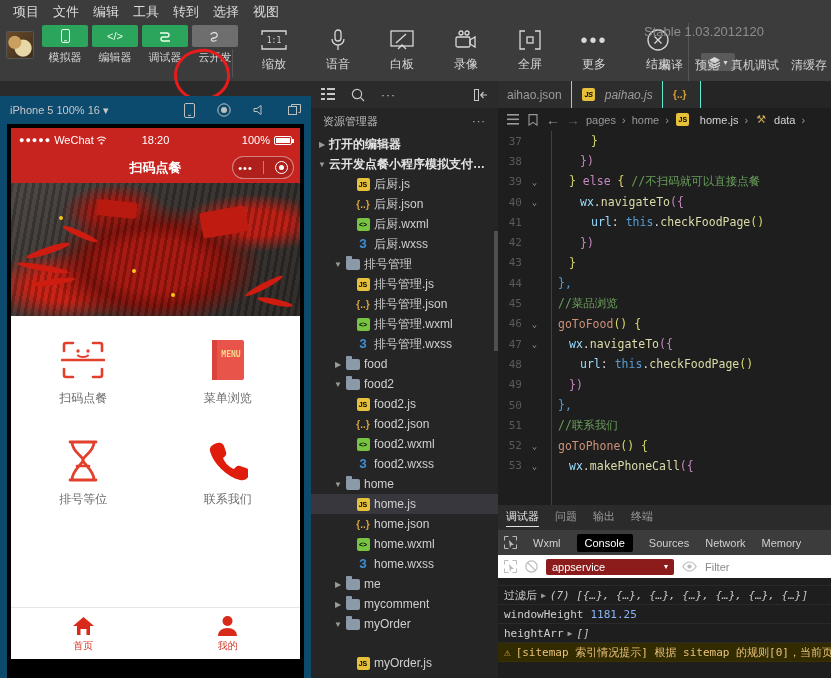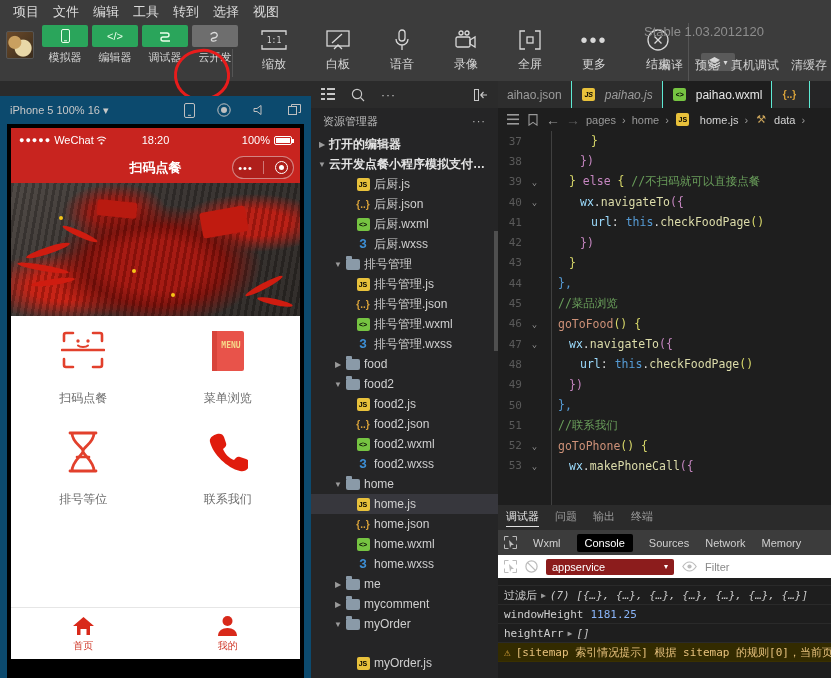--- a/index.html
+++ b/index.html
@@ -98,21 +98,21 @@
             radial-gradient(ellipse at 36% 22%, #9b160e 0 9%, transparent 20%),
             linear-gradient(135deg,#4a4440 0%,#37322f 40%,#2b2724 100%);
   }
   .hero:before{content:"";position:absolute;inset:0;
     background:repeating-linear-gradient(100deg,rgba(0,0,0,.18) 0 3px,rgba(255,255,255,.03) 3px 7px);}
   .hero .chili{position:absolute;background:#cf1c10;border-radius:50%;}
   .hero .dot{position:absolute;width:4px;height:4px;background:#f5c518;border-radius:50%;}
   .grid { height:216px; display:flex; flex-wrap:wrap; background:#fff; padding-top:14px; }
   .cell { width:50%; height:100px; display:flex; flex-direction:column;
           align-items:center; justify-content:flex-start; cursor:pointer; }
-  .cell .ci { height:60px; display:flex; justify-content:center; }
+  .cell .ci { height:60px; display:flex; align-items:center; justify-content:center; }
   .cell .cl { font-size:12px; color:#6b6b6b; }
   .tabbar { position:absolute; left:0; bottom:0; width:289px; height:52px; background:#fff;
             border-top:1px solid #e6e6e6; display:flex; }
   .tabitem { flex:1; display:flex; flex-direction:column; align-items:center;
              justify-content:center; gap:2px; cursor:pointer; }
   .tabitem .tl { font-size:10px; color:#d03a2a; }
 
   
   .explorer { position:absolute; left:311px; top:81px; width:187px; height:597px; background:#252526; }
   .ex-icons { height:27px; display:flex; align-items:center; padding:0 10px; gap:16px; background:#2b2b2b; }
@@ -247,35 +247,35 @@
         <div class="ico">
           <svg width="26" height="20" viewBox="0 0 26 20">
               <path d="M1 5V1h24v4M1 15v4h24v-4" fill="none" stroke="#d8d8d8" stroke-width="1.3"></path>
               <text x="13" y="13" fill="#d8d8d8" font-size="8" text-anchor="middle" font-family="monospace">1:1</text>
             </svg>
         </div>
         <div class="cap">缩放</div>
       </div>
       <div class="cbtn">
         <div class="ico">
+          <svg width="18" height="22" viewBox="0 0 18 22">
+              <rect x="6" y="1" width="6" height="11" rx="3" fill="none" stroke="#d8d8d8" stroke-width="1.3"></rect>
+              <path d="M3 10a6 6 0 0012 0M9 16v5" fill="none" stroke="#d8d8d8" stroke-width="1.3"></path>
+            </svg>
+        </div>
+        <div class="cap">语音</div>
+      </div>
+      <div class="cbtn">
+        <div class="ico">
           <svg width="24" height="21" viewBox="0 0 24 21">
               <rect x="1" y="1" width="22" height="15" fill="none" stroke="#d8d8d8" stroke-width="1.3"></rect>
               <path d="M6 13l10-9M8 19l4-4 4 4" fill="none" stroke="#d8d8d8" stroke-width="1.3"></path>
             </svg>
         </div>
         <div class="cap">白板</div>
-      </div>
-      <div class="cbtn">
-        <div class="ico">
-          <svg width="18" height="22" viewBox="0 0 18 22">
-              <rect x="6" y="1" width="6" height="11" rx="3" fill="none" stroke="#d8d8d8" stroke-width="1.3"></rect>
-              <path d="M3 10a6 6 0 0012 0M9 16v5" fill="none" stroke="#d8d8d8" stroke-width="1.3"></path>
-            </svg>
-        </div>
-        <div class="cap">语音</div>
       </div>
       <div class="cbtn">
         <div class="ico">
           <svg width="24" height="20" viewBox="0 0 24 20">
               <circle cx="7" cy="3" r="2" fill="none" stroke="#d8d8d8" stroke-width="1.3"></circle>
               <circle cx="13" cy="3" r="2" fill="none" stroke="#d8d8d8" stroke-width="1.3"></circle>
               <rect x="2" y="7" width="14" height="10" rx="1.5" fill="none" stroke="#d8d8d8" stroke-width="1.3"></rect>
               <path d="M16 10l5-3v10l-5-3z" fill="none" stroke="#d8d8d8" stroke-width="1.3"></path>
             </svg>
         </div>
@@ -691,26 +691,20 @@
     <div class="tabs" id="ed-tabs">
         <div class="tab">
           <span>aihao.json</span>
         </div>
         <div class="tab italic">
           <span class="fi">
             <span class="badge b-js">JS</span>
           </span>
           <span>paihao.js</span>
         </div>
-        <div class="tab active">
-          <span class="fi">
-            <span class="badge b-wxml">&lt;&gt;</span>
-          </span>
-          <span>paihao.wxml</span>
-        </div>
         <div class="tab">
           <span class="fi">
             <span class="badge b-json">{..}</span>
           </span>
         </div>
       </div>
 
     <div class="breadcrumb">
       <span class="bc-ico">
         <svg width="12" height="11" viewBox="0 0 12 11">

